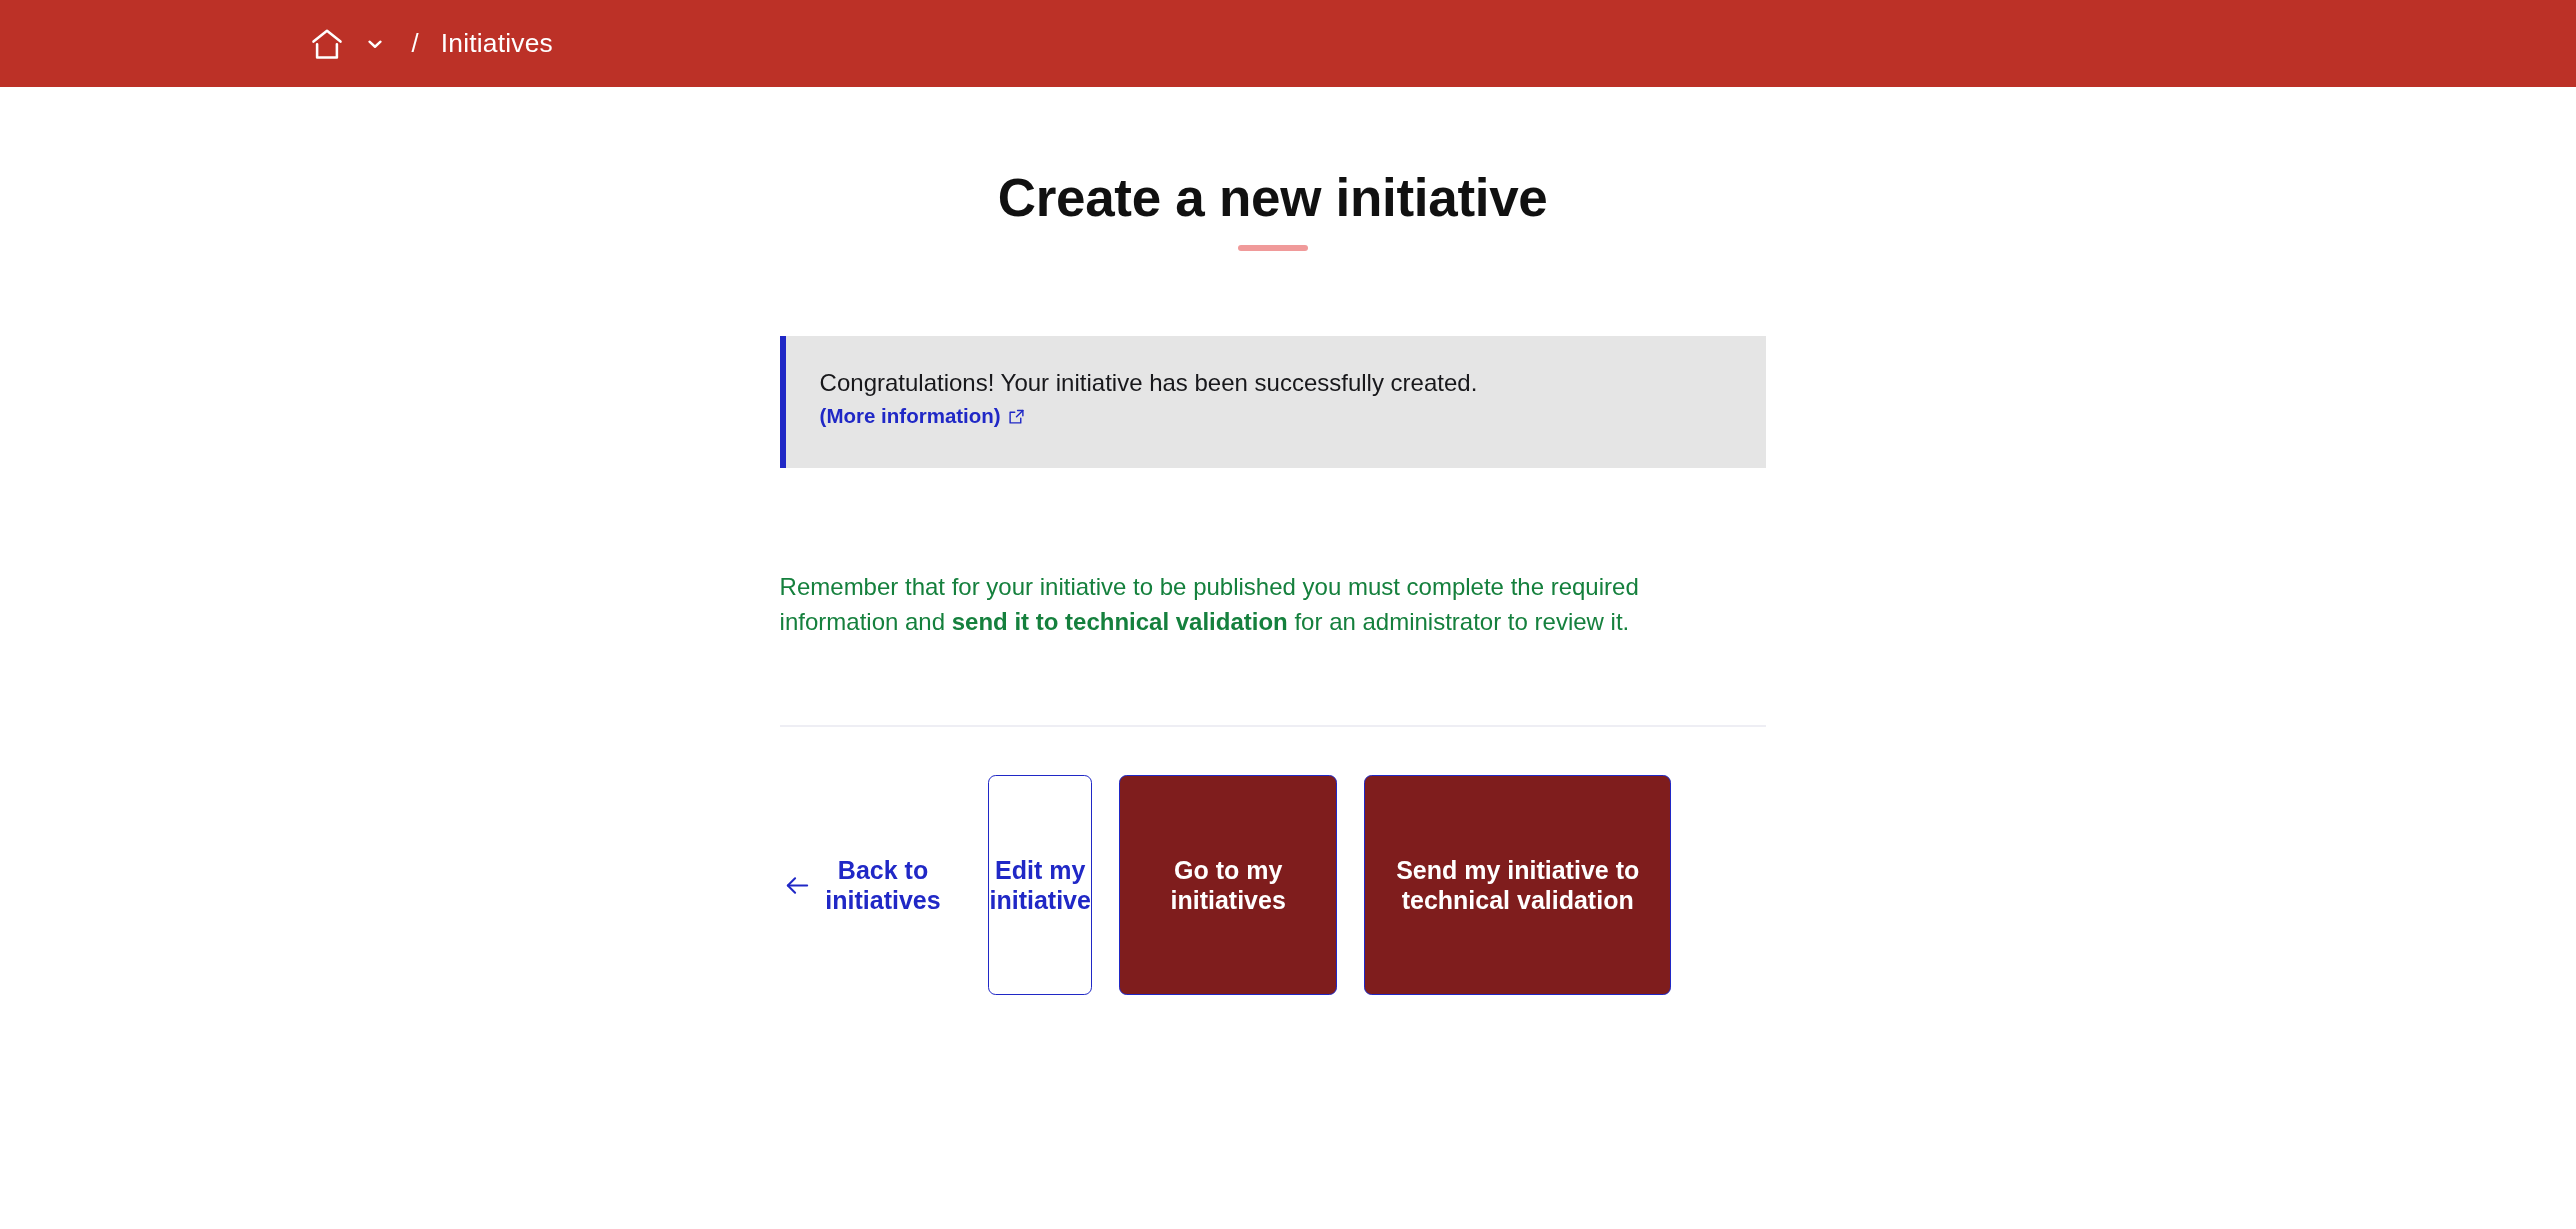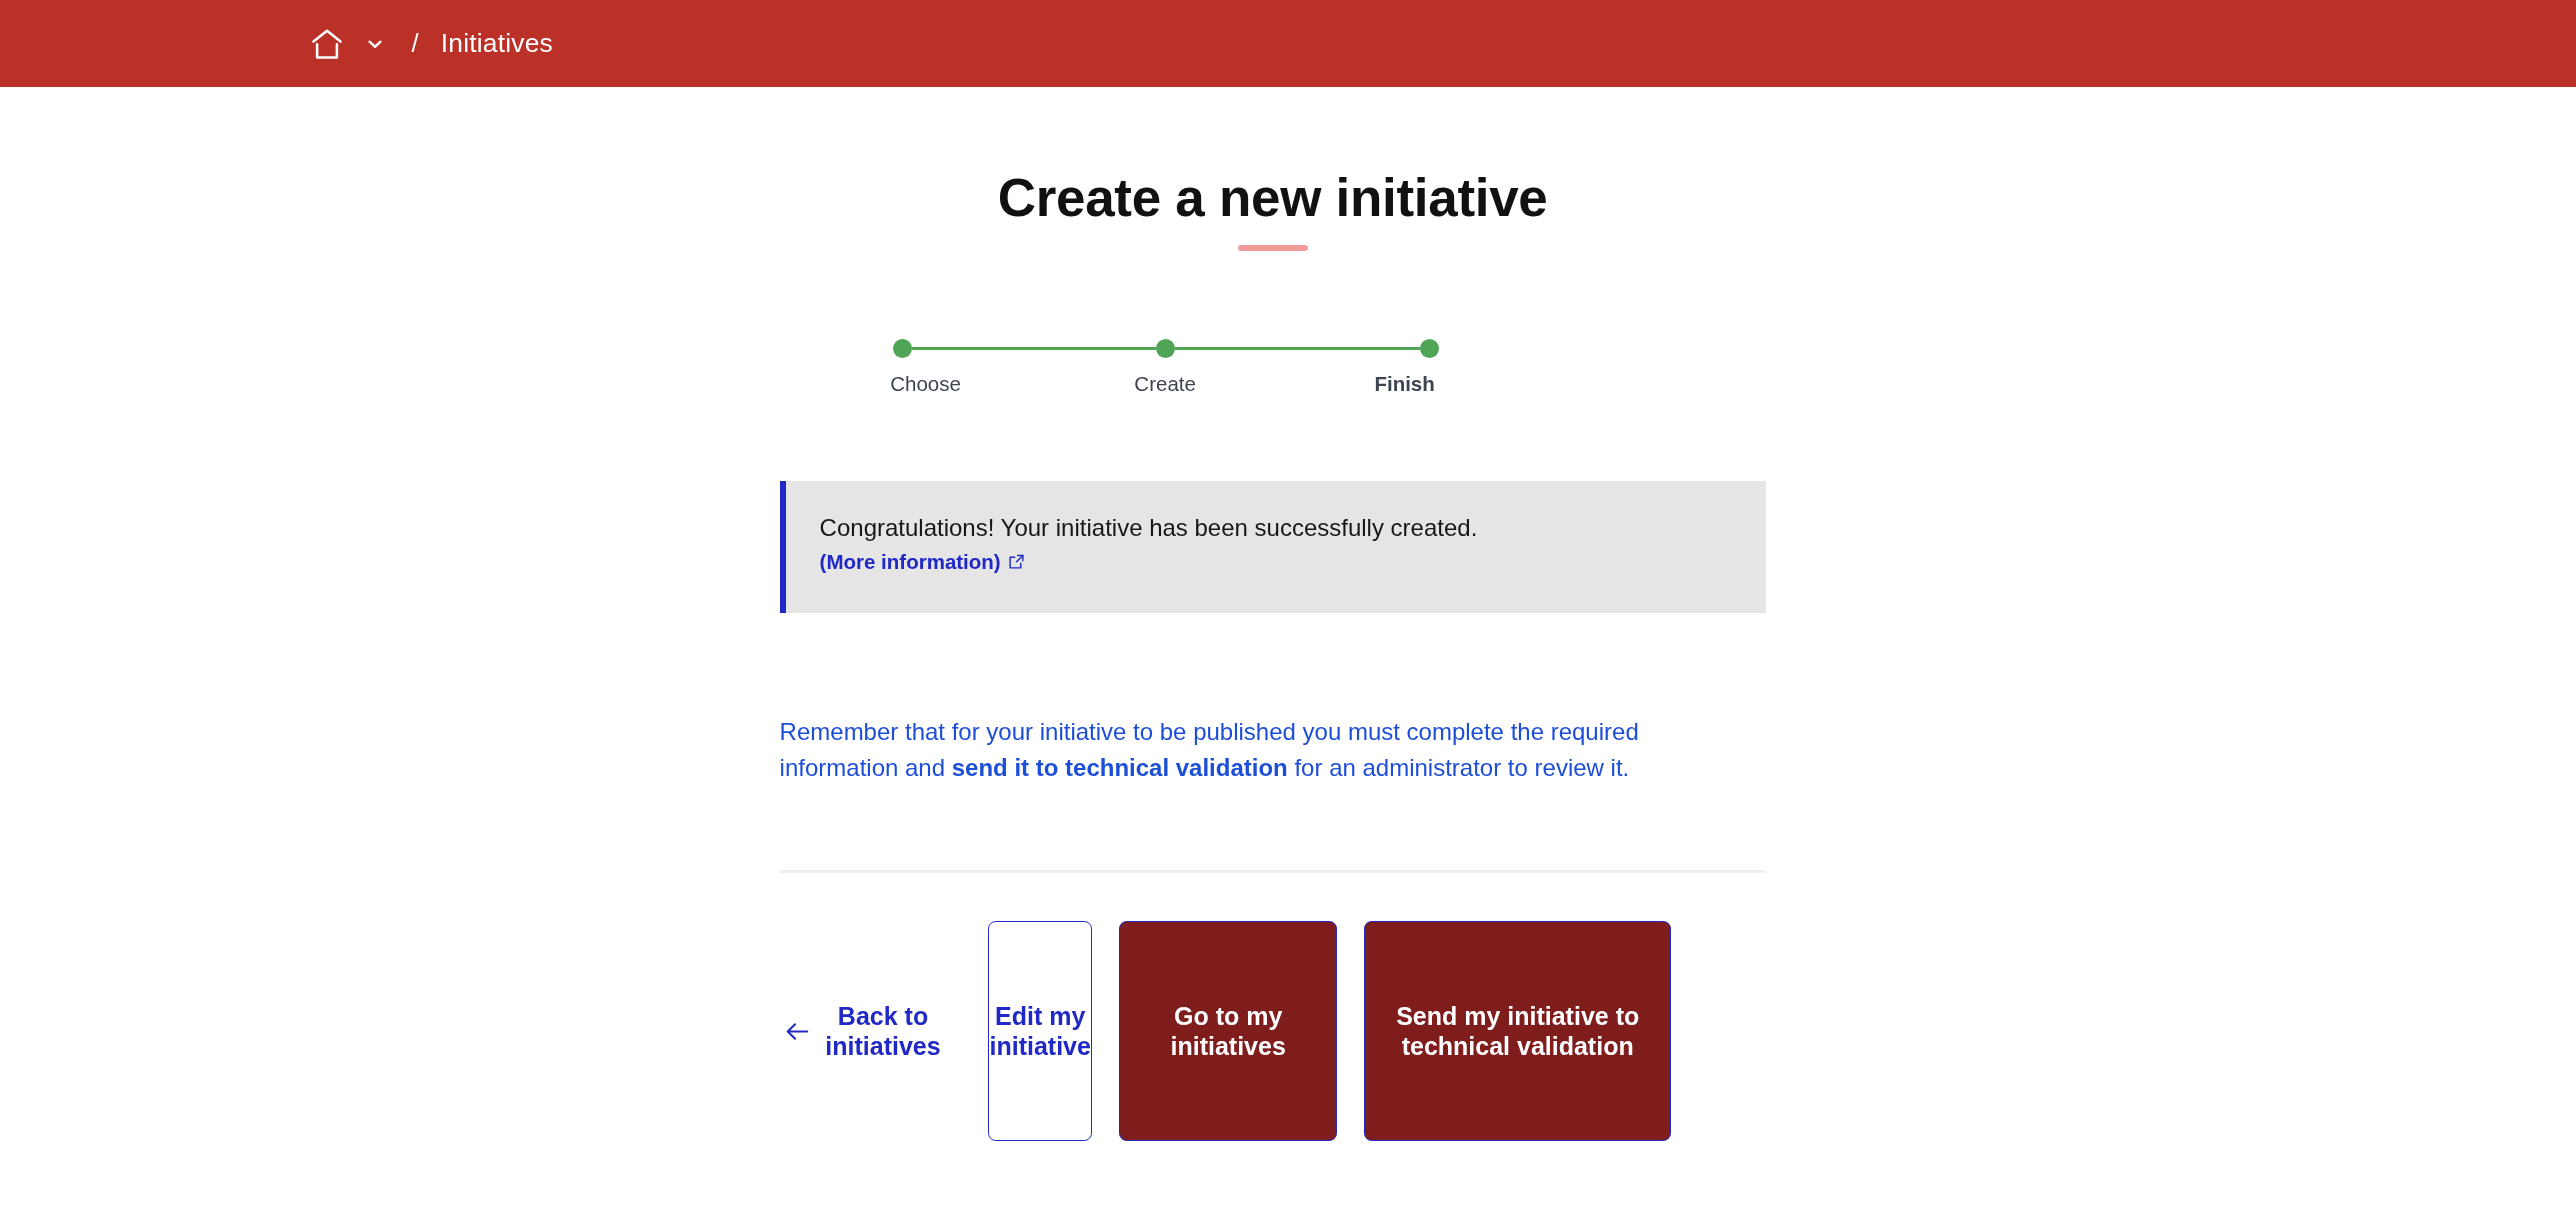--- a/index.html
+++ b/index.html
@@ -150,21 +150,21 @@
     text-decoration: none;
     cursor: pointer;
   }
   .ext-icon { width: 17px; height: 17px; display: block; }
 
   
   .para {
     margin-top: 101px;
     font-size: 24px;
     line-height: 1.48;
-    color: #1d4ed8;
+    color: #15803d;
     max-width: 955px;
   }
   .para b { font-weight: bold; }
 
   .divider {
     margin-top: 85px;
     height: 2.6px;
     background: #eeeef4;
     width: 100%;
   }
@@ -241,34 +241,20 @@
 </div>
 
 <div class="page">
   <div class="content">
 
     <div class="title-wrap">
       <h1 class="page-title">Create a new initiative</h1>
       <div class="title-rule"></div>
     </div>
 
-    <div class="stepper">
-      <div class="stepper-track">
-        <span class="dot"></span>
-        <span class="seg"></span>
-        <span class="dot"></span>
-        <span class="seg"></span>
-        <span class="dot"></span>
-      </div>
-      <div class="stepper-labels">
-        <span class="step-label">Choose</span>
-        <span class="step-label">Create</span>
-        <span class="step-label active">Finish</span>
-      </div>
-    </div>
 
     <div class="callout">
       <div class="callout-text">Congratulations! Your initiative has been successfully created.</div>
       <div class="callout-link-row">
         <a class="callout-link">(More information)</a>
         <span>
           <svg class="ext-icon" viewBox="0 0 24 24" fill="none" stroke="#2028c6" stroke-width="2" stroke-linecap="round" stroke-linejoin="round">
             <path d="M13.5 3.5H21v7.5"></path>
             <path d="M21 3.5 12 12.5"></path>
             <path d="M18 14.5V21H3V6h6.5"></path>

